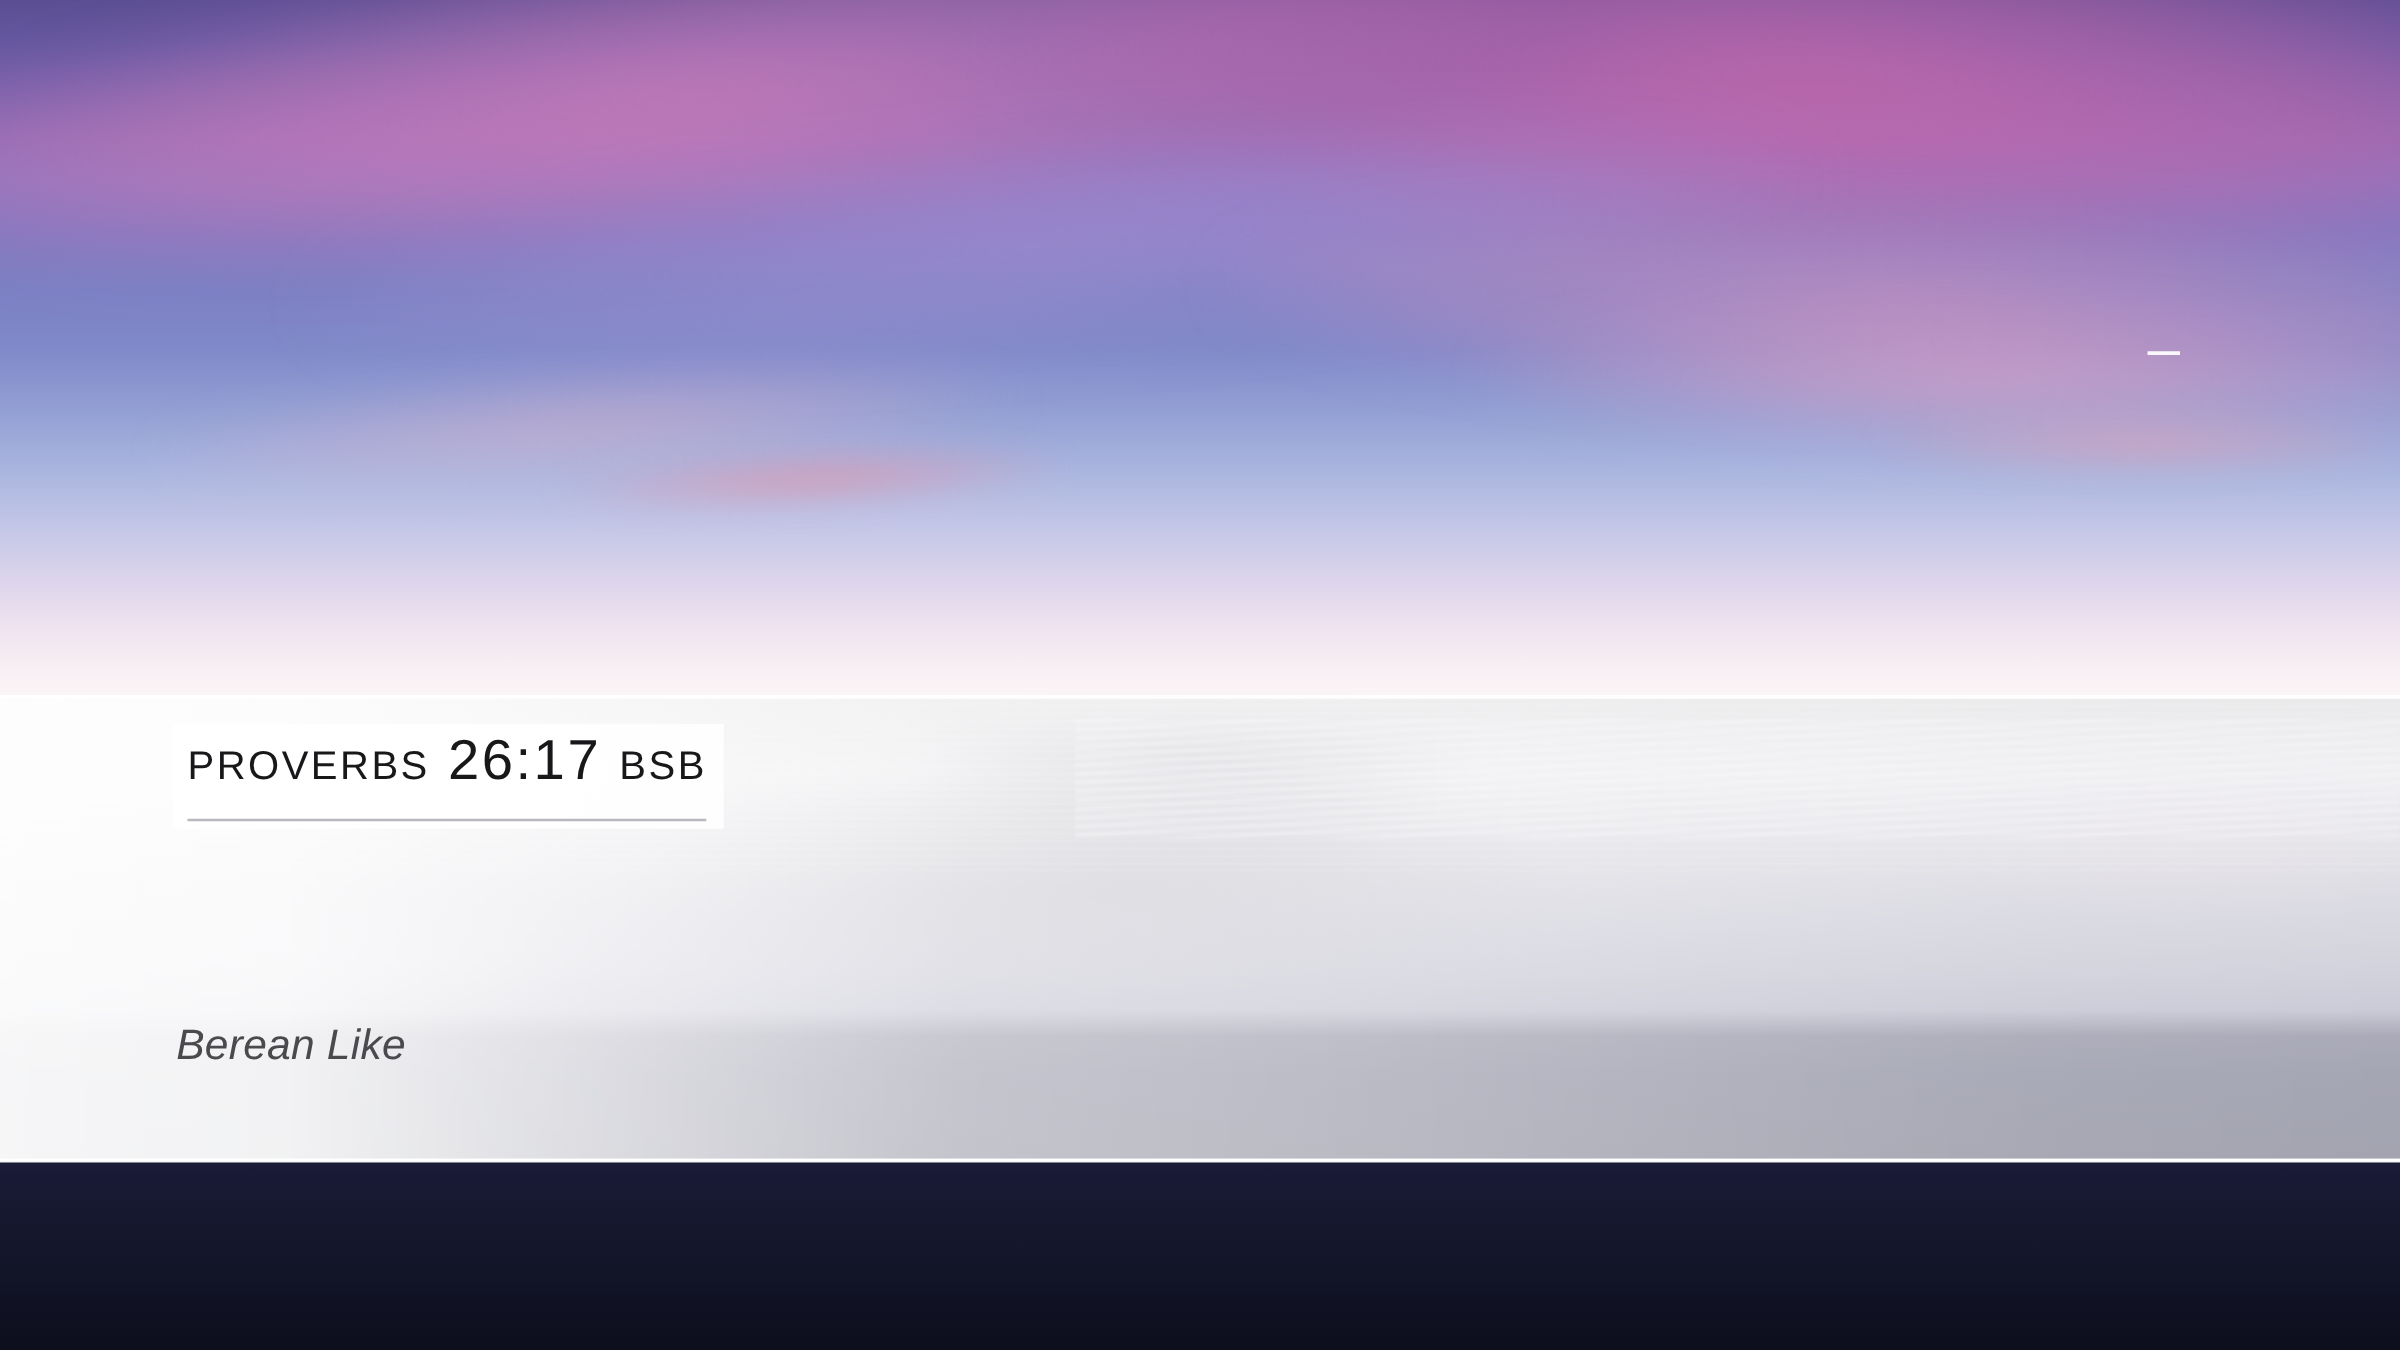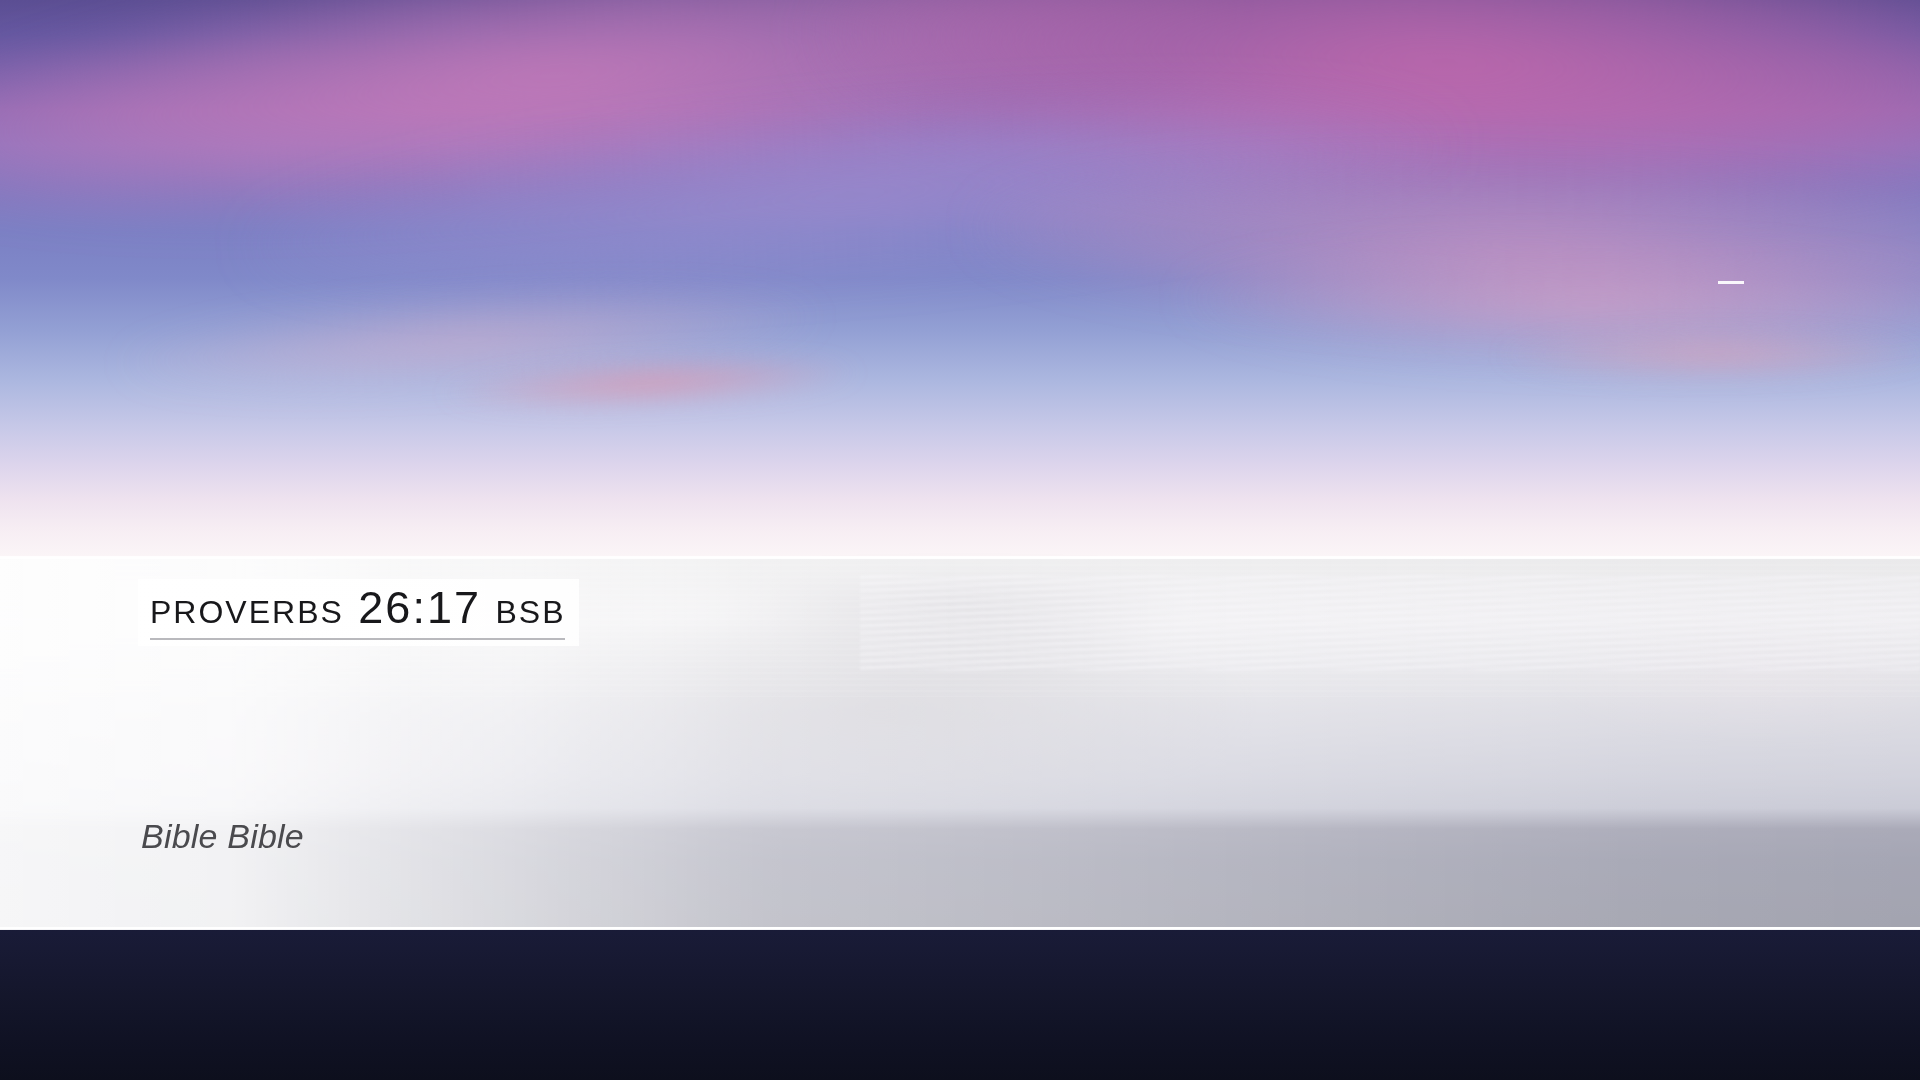--- a/index.html
+++ b/index.html
@@ -231,21 +231,21 @@
     font-family: "Liberation Sans", sans-serif;
     font-size: 45px;
     font-weight: 300;
     letter-spacing: 2.0px;
     color: #18181b;
     font-variant: small-caps;
     text-transform: lowercase;
     line-height: 1.12;
     white-space: nowrap;
     border-bottom: 2px solid #b9b9bd;
-    padding-bottom: 5px;
+    padding-bottom: 22px;
     display: inline-block;
   }
 
   .quote {
     position: absolute;
     left: 140px;
     top: 96px;
     width: 1640px;
     font-size: 56px;
     font-style: italic;
@@ -330,16 +330,16 @@
   <div class="band-top-rule"></div>
   <div class="band-bottom-rule"></div>
 
   <div class="content">
 
     <div class="ref-wrap">
       <div class="ref">Proverbs 26:17 BSB</div>
     </div>
 
 
-    <div class="attribution">Bible Bible</div>
+    <div class="attribution">Berean Like</div>
   </div>
 
 </div>
 
 </body></html>

